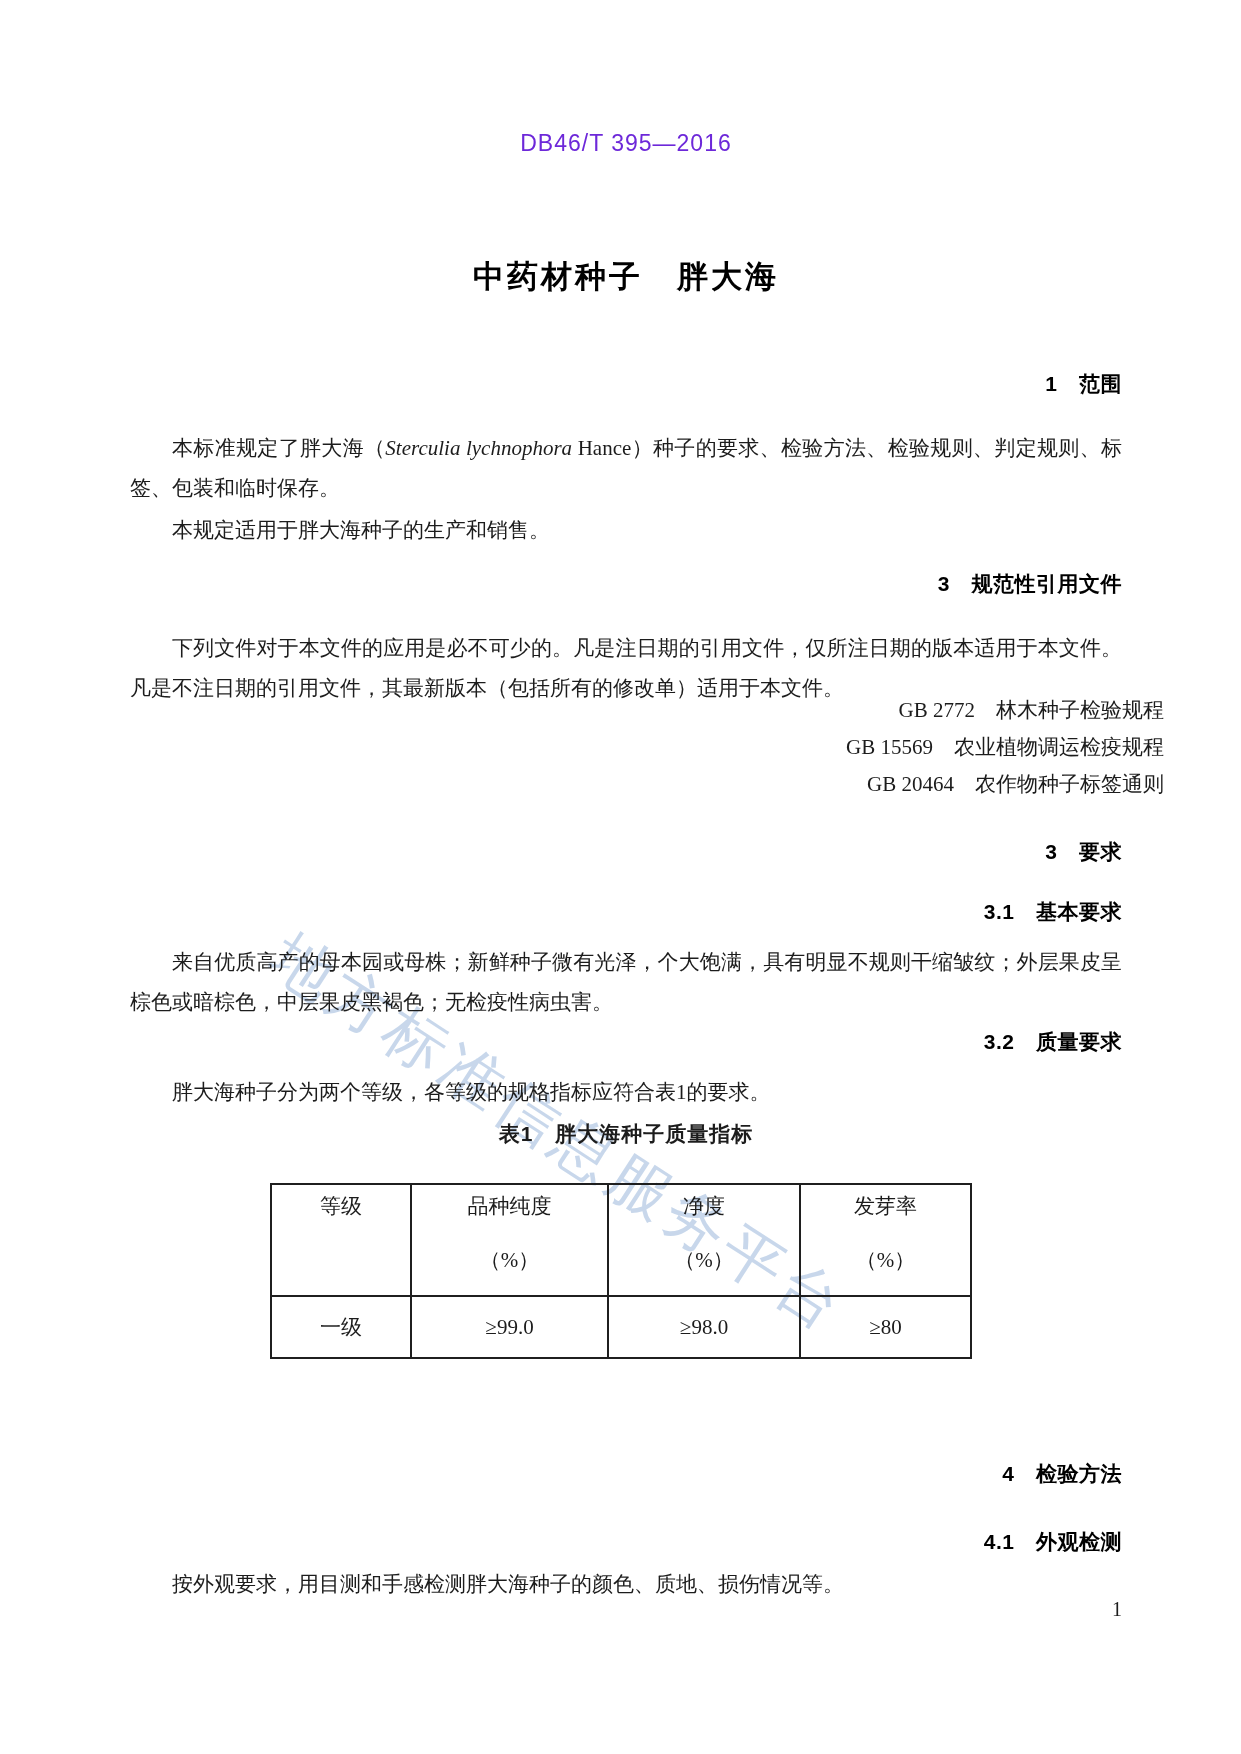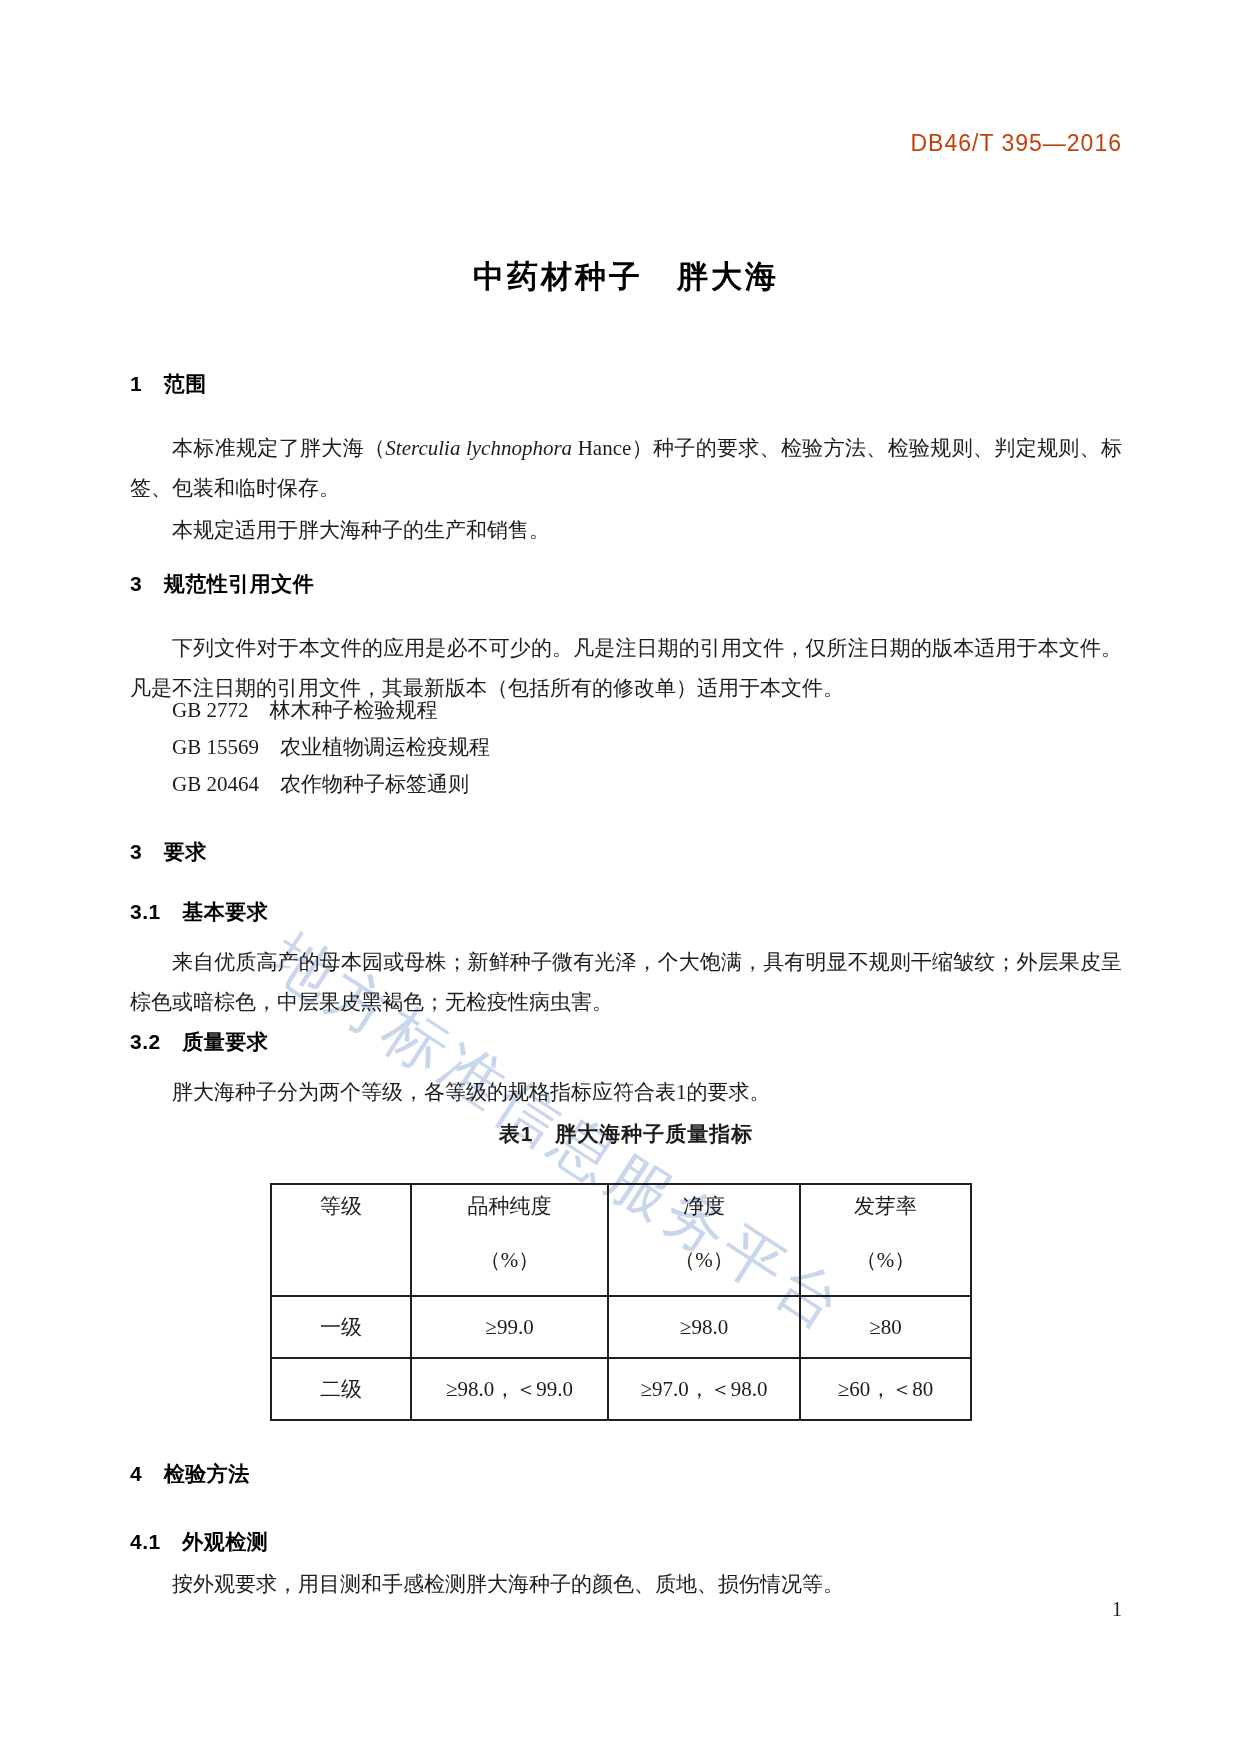--- a/index.html
+++ b/index.html
@@ -9,29 +9,29 @@
   }
   body {
     width: 1241px;
     height: 1754px;
     position: relative;
     overflow: hidden;
     font-family: "Liberation Serif", serif;
     color: #1c1c1c;
   }
   .layer-content { position: absolute; inset: 0; z-index: 1; }
-  .block { position: absolute; left: 130px; width: 992px; }
+  .block { position: absolute; left: 130px; width: 992px; text-align: right; }
 
   .doc-number {
     top: 130px;
-    text-align: right;
+    text-align: center;
     font-family: "Liberation Sans", sans-serif;
     font-size: 23px;
     letter-spacing: 1px;
-    color: #c2410c;
+    color: #6d28d9;
   }
   .doc-title {
     top: 236px;
     text-align: center;
     font-family: "Liberation Sans", sans-serif;
     font-weight: bold;
     font-size: 31px;
     letter-spacing: 3px;
     color: #000;
     margin-top: 20px;
@@ -188,26 +188,20 @@
             <div class="th-name">发芽率</div>
             <div class="th-unit">（%）</div>
           </td>
         </tr>
         <tr>
           <td class="data-cell">一级</td>
           <td class="data-cell">≥99.0</td>
           <td class="data-cell">≥98.0</td>
           <td class="data-cell">≥80</td>
         </tr>
-        <tr>
-          <td class="data-cell">二级</td>
-          <td class="data-cell">≥98.0，＜99.0</td>
-          <td class="data-cell">≥97.0，＜98.0</td>
-          <td class="data-cell">≥60，＜80</td>
-        </tr>
       </tbody>
     </table>
   </div>
 
   <div class="block heading h-s4">4　检验方法</div>
 
   <div class="block heading h-s41">4.1　外观检测</div>
 
   <p class="block para p-s41">按外观要求，用目测和手感检测胖大海种子的颜色、质地、损伤情况等。</p>
 

